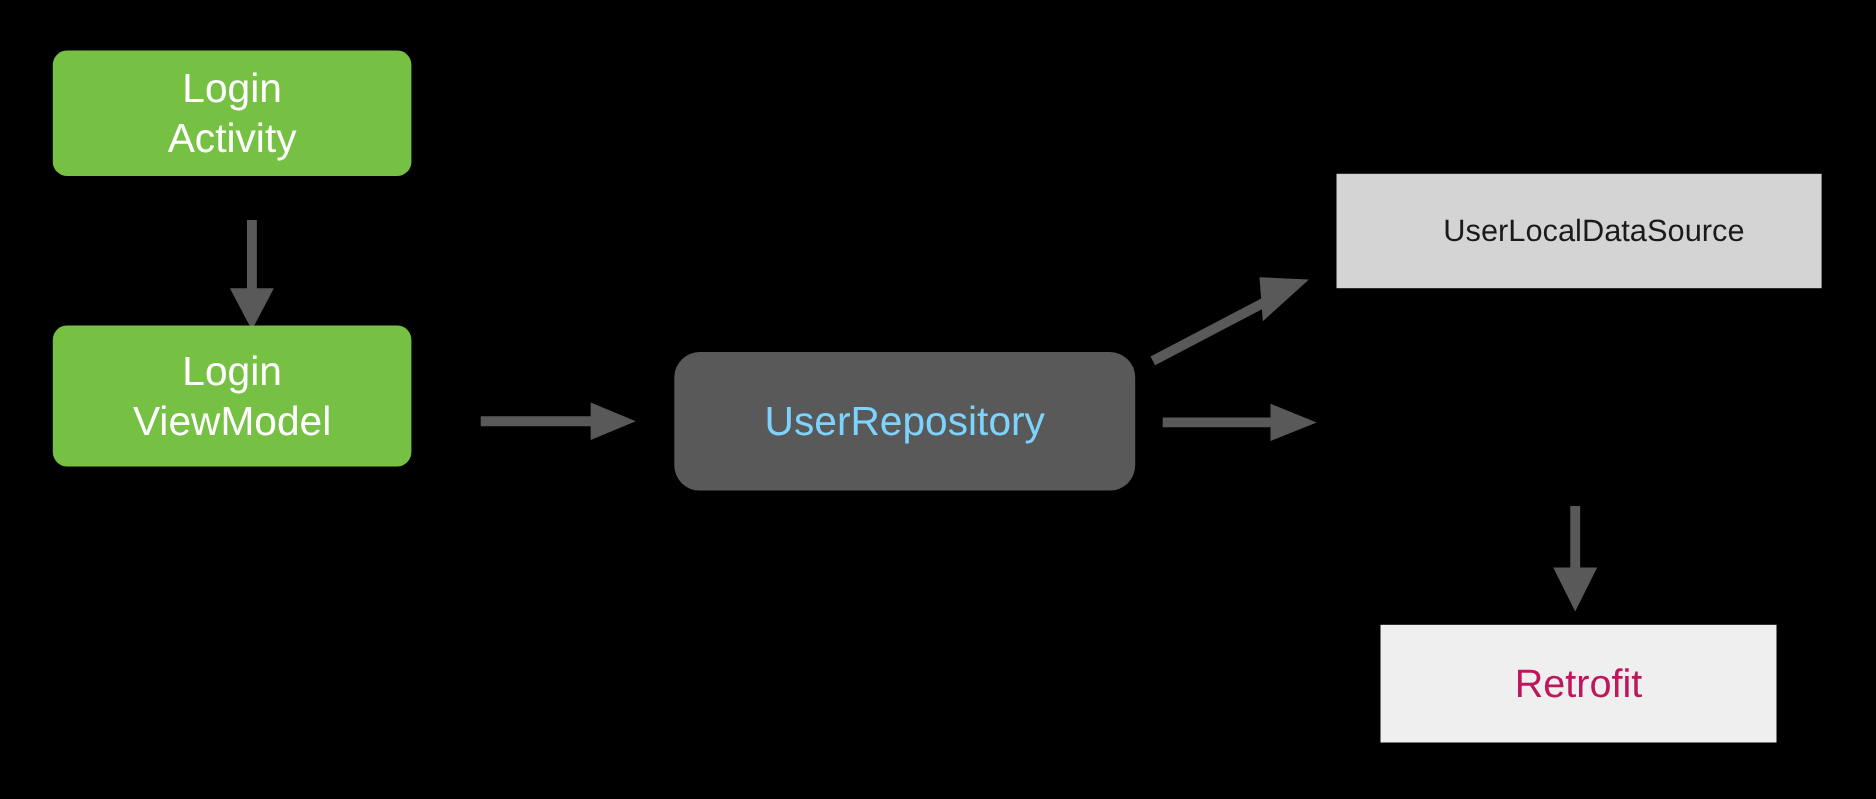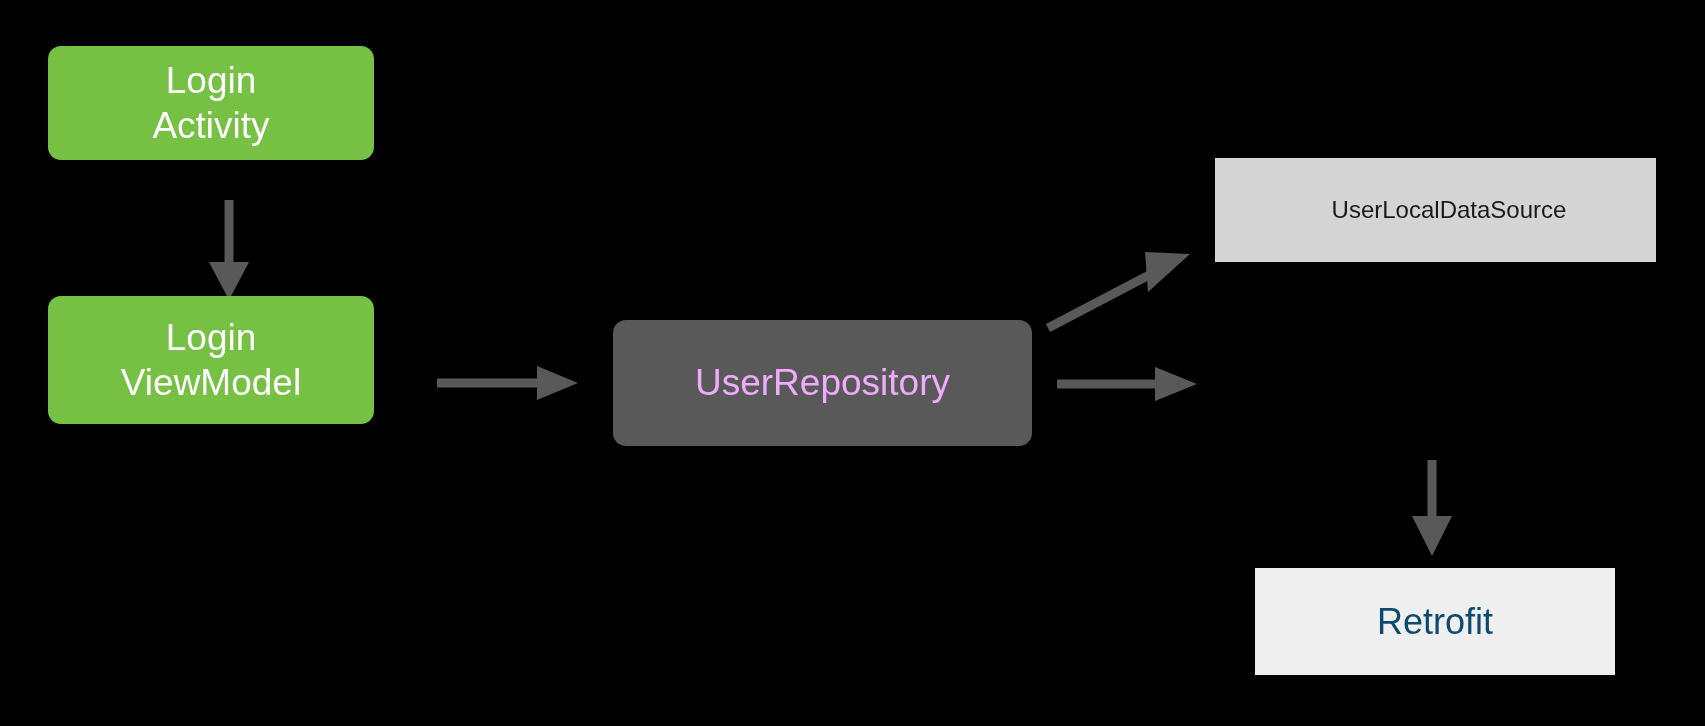--- a/index.html
+++ b/index.html
@@ -26,34 +26,34 @@
     white-space: pre-line;
   }
   .node-green {
     background: #76c044;
     color: #ffffff;
     border-radius: 13px;
     font-size: 37px;
   }
   .node-dark {
     background: #595959;
-    color: #f0abfc;
-    border-radius: 13px;
+    color: #7dd3fc;
+    border-radius: 23px;
     font-size: 37px;
   }
   .node-gray {
     background: #d4d4d4;
     color: #1a1a1a;
     border-radius: 0;
-    font-size: 24px;
+    font-size: 28px;
     padding-left: 27px;
   }
   .node-light {
     background: #efefef;
-    color: #0c4a6e;
+    color: #be185d;
     border-radius: 0;
     font-size: 36px;
   }
   .arrow-layer {
     position: absolute;
     left: 0;
     top: 0;
     width: 1705px;
     height: 726px;
     pointer-events: none;

